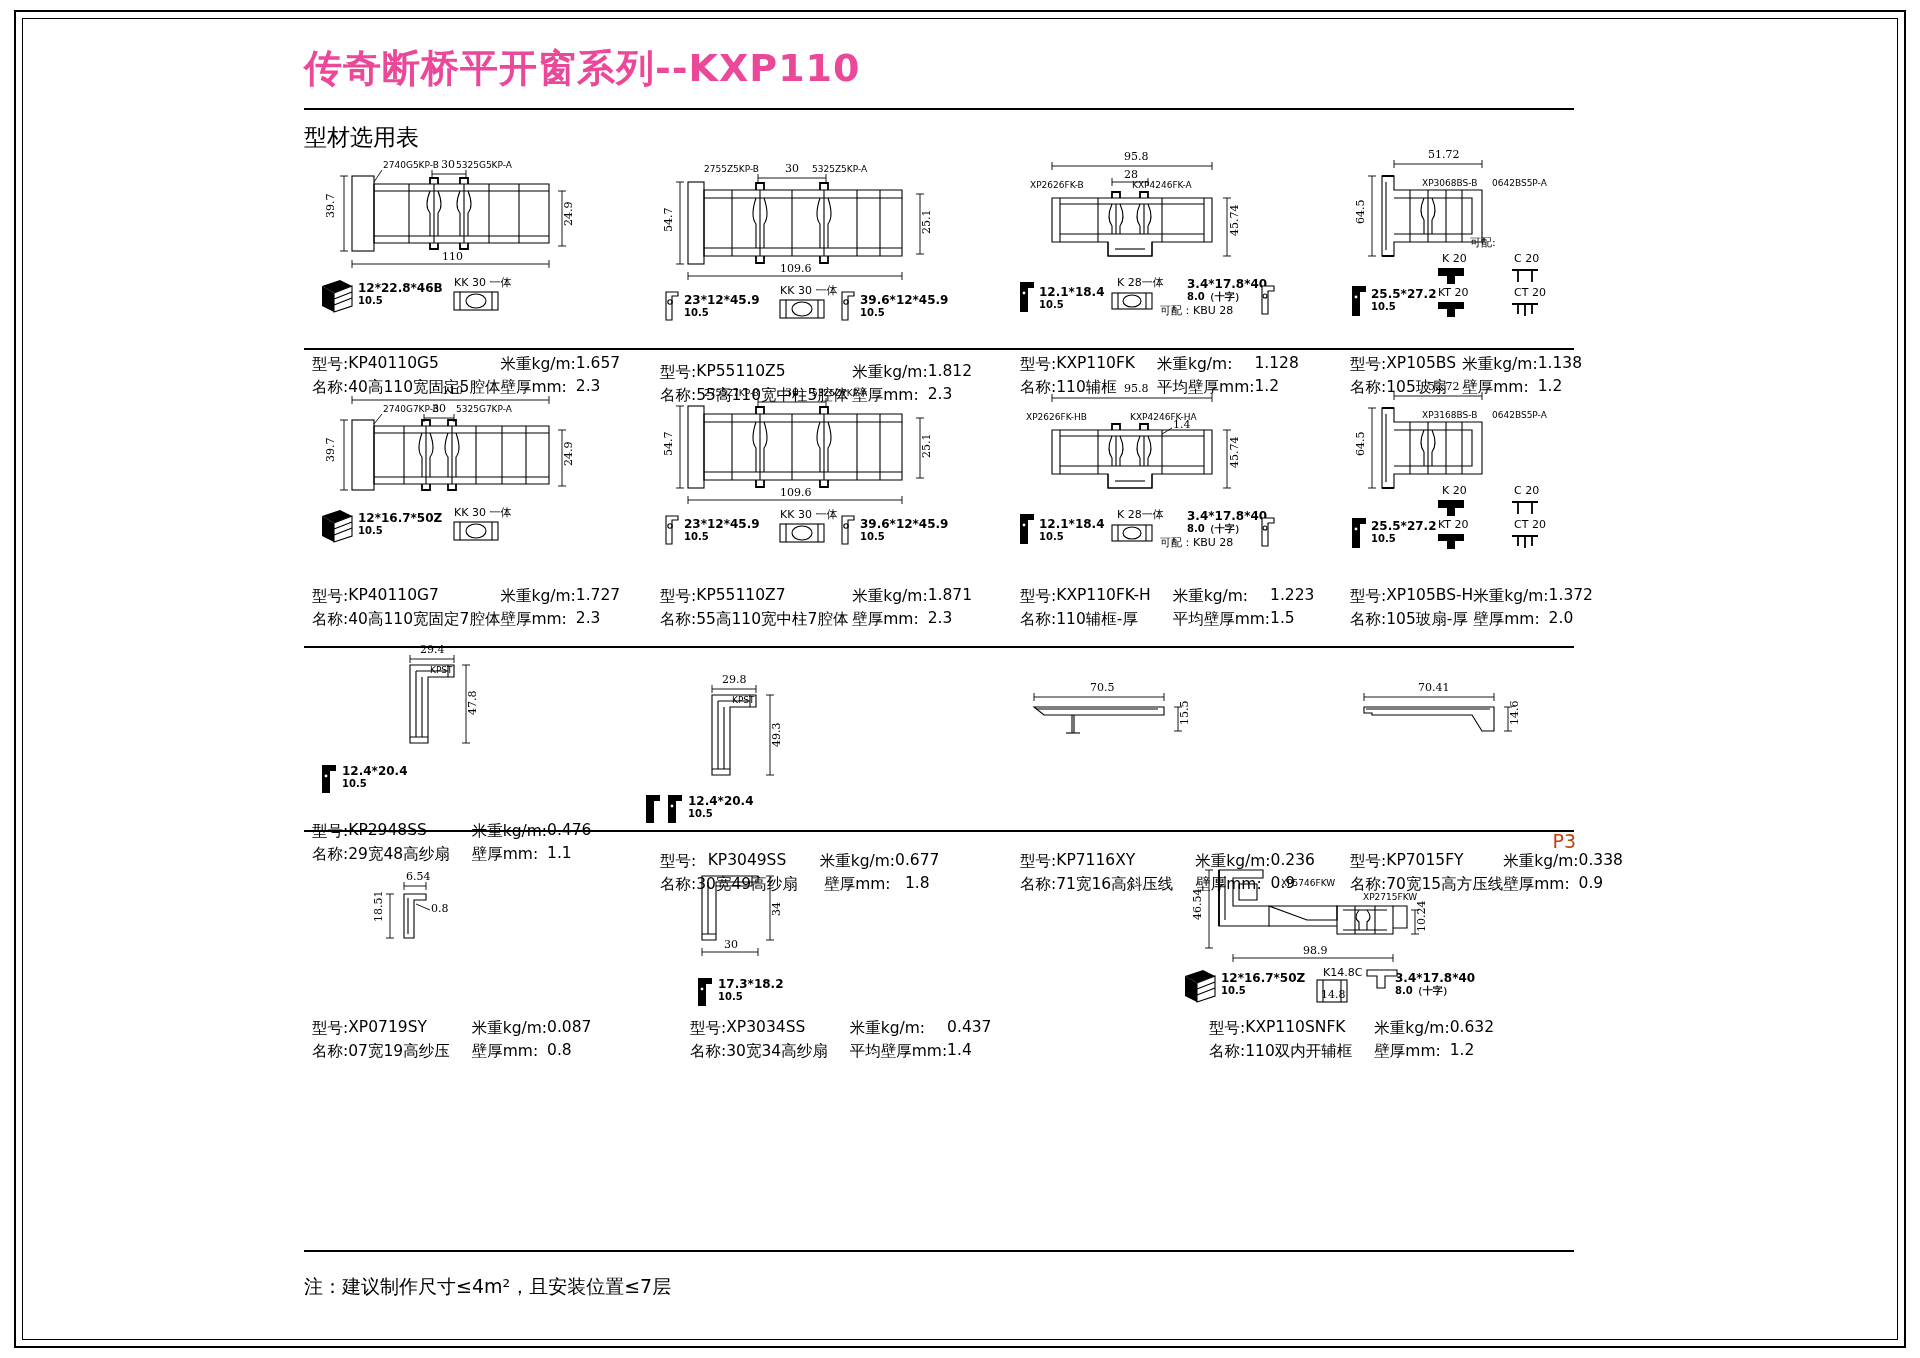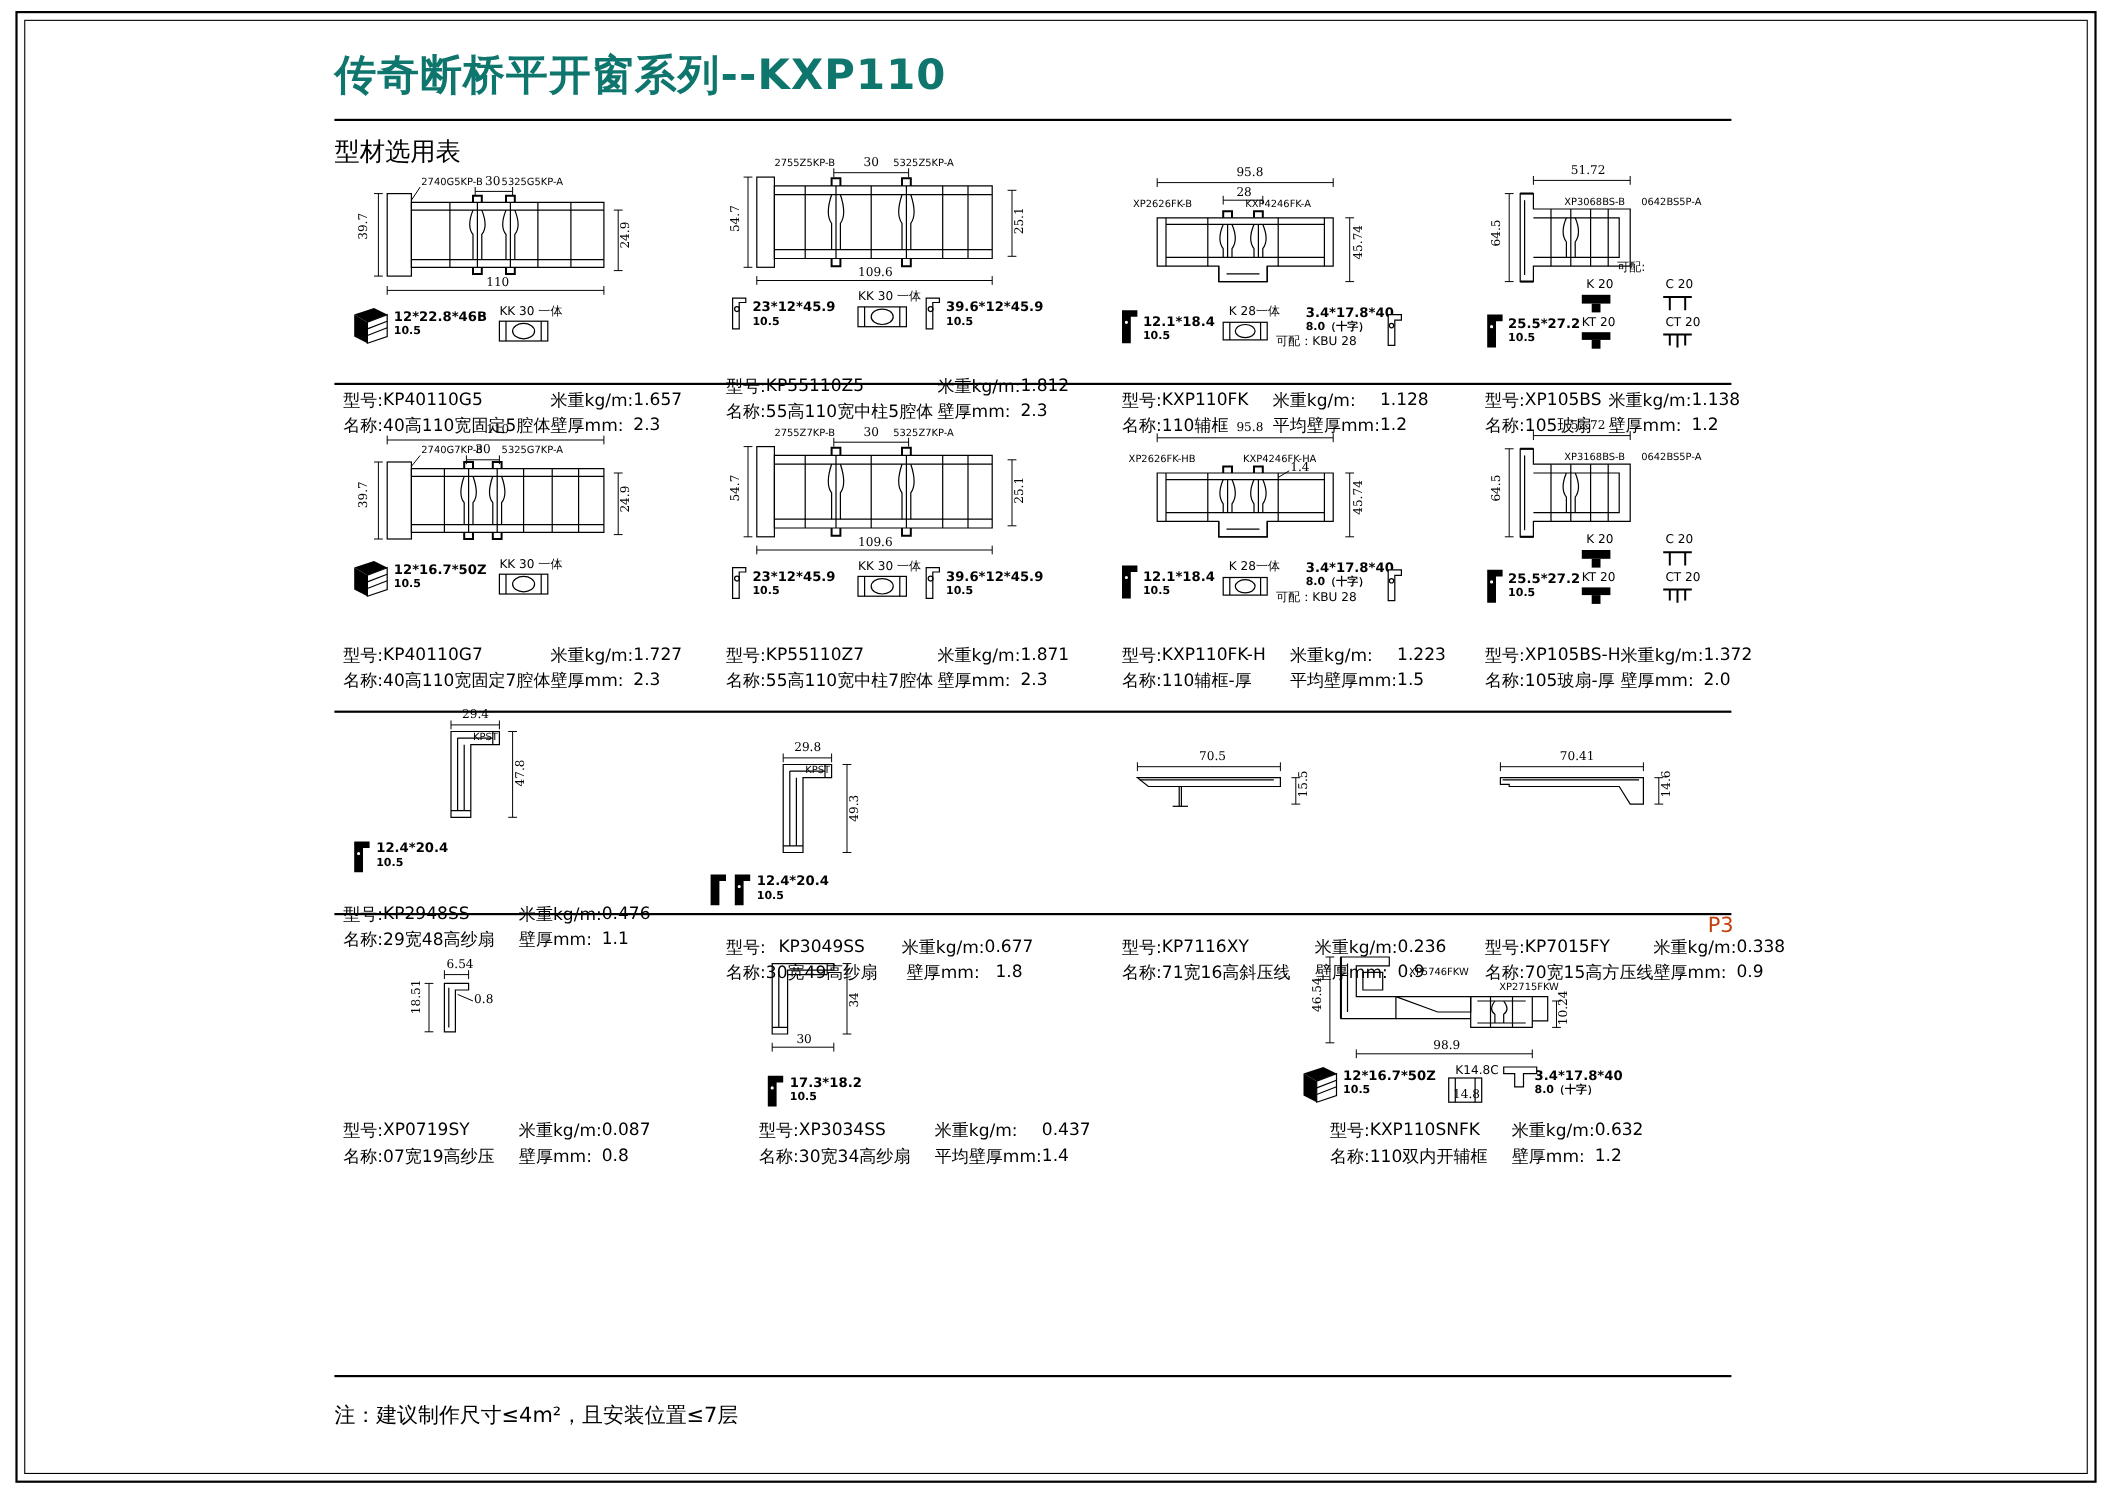--- a/index.html
+++ b/index.html
@@ -33,21 +33,21 @@
     left: 22px; top: 18px;
     width: 1876px; height: 1322px;
   }
 
   .doc-title {
     position: absolute;
     left: 282px; top: 25px;
     font-size: 38px;
     font-weight: bold;
     letter-spacing: 1px;
-    color: #0f766e;
+    color: #ec4899;
     white-space: nowrap;
   }
   .title-rule {
     position: absolute;
     left: 282px; top: 90px;
     width: 1270px; height: 0;
     border-top: 2px solid #000;
   }
   .section-title {
     position: absolute;
@@ -180,21 +180,21 @@
           <td>名称:</td>
           <td>40高110宽固定5腔体</td>
           <td class="gap"></td>
           <td>壁厚mm:</td>
           <td>2.3</td>
         </tr>
       </tbody>
         </table>
     </div>
 
-    <div class="cell" style="left:630px; top:115px; width:320px;">
+    <div class="cell" style="left:630px; top:136px; width:320px;">
       <svg width="320" height="190" viewBox="0 0 320 190">
         <path class="ln-d" d="M28 28 L28 110 M24 28 L32 28 M24 110 L32 110"></path>
         <text class="dimtxt" x="20" y="78" transform="rotate(-90 20 78)">54.7</text>
         <rect class="fillw" x="36" y="28" width="16" height="82"></rect>
         <path class="ln" d="M52 36 L250 36 L250 102 L52 102 Z"></path>
         <path class="ln" d="M52 44 L250 44 M52 94 L250 94"></path>
         <path class="ln" d="M80 36 L80 102 M108 36 L108 102 M140 36 L140 102 M172 36 L172 102 M205 36 L205 102 M228 36 L228 102"></path>
         <path class="ln" d="M104 44 Q98 62 104 70 L104 94 M112 44 Q118 62 112 70 L112 94"></path>
         <path class="ln" d="M168 44 Q162 62 168 70 L168 94 M176 44 Q182 62 176 70 L176 94"></path>
         <path class="ln-th" d="M104 36 L104 29 L112 29 L112 36 M168 36 L168 29 L176 29 L176 36"></path>

